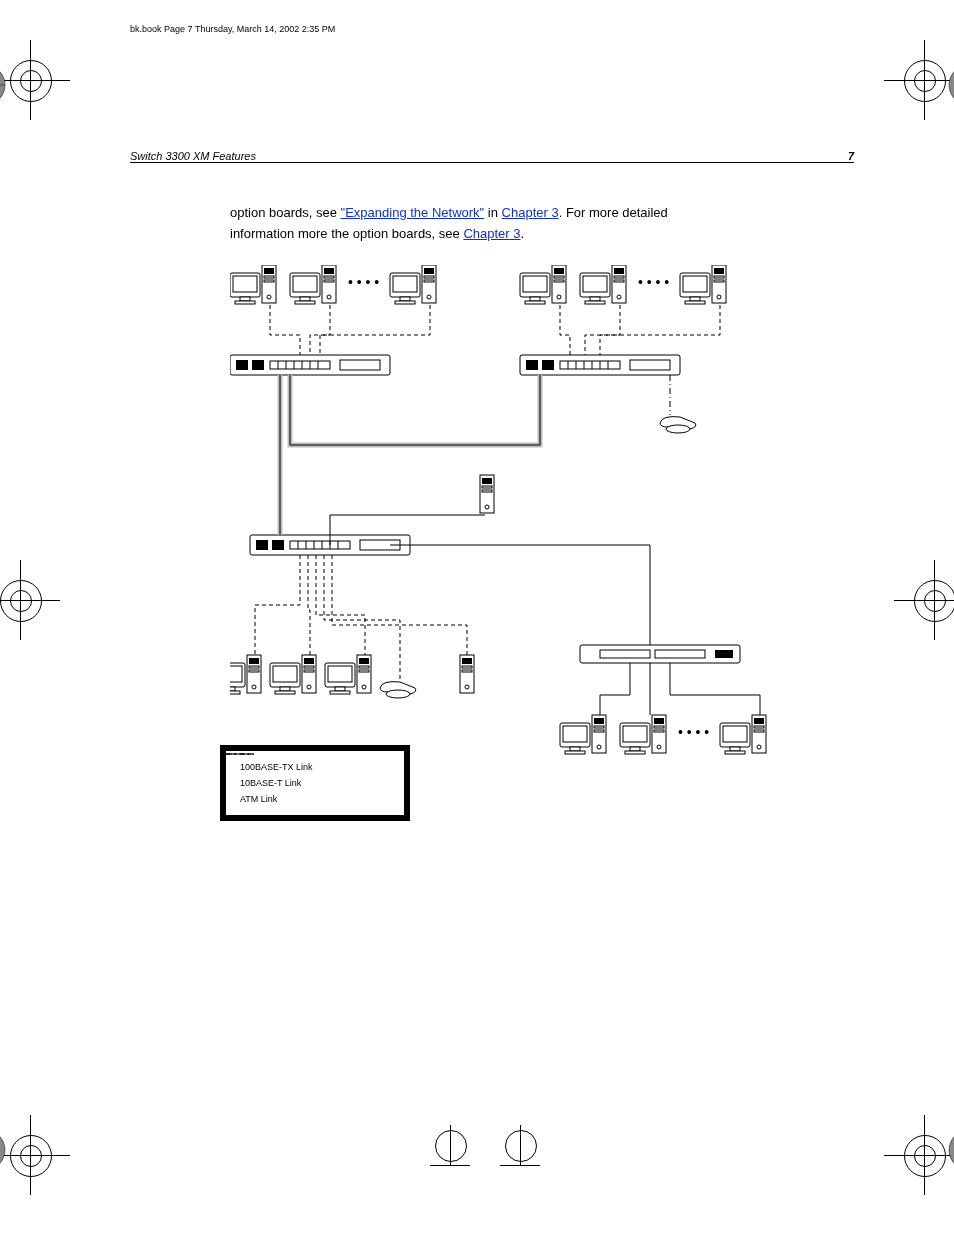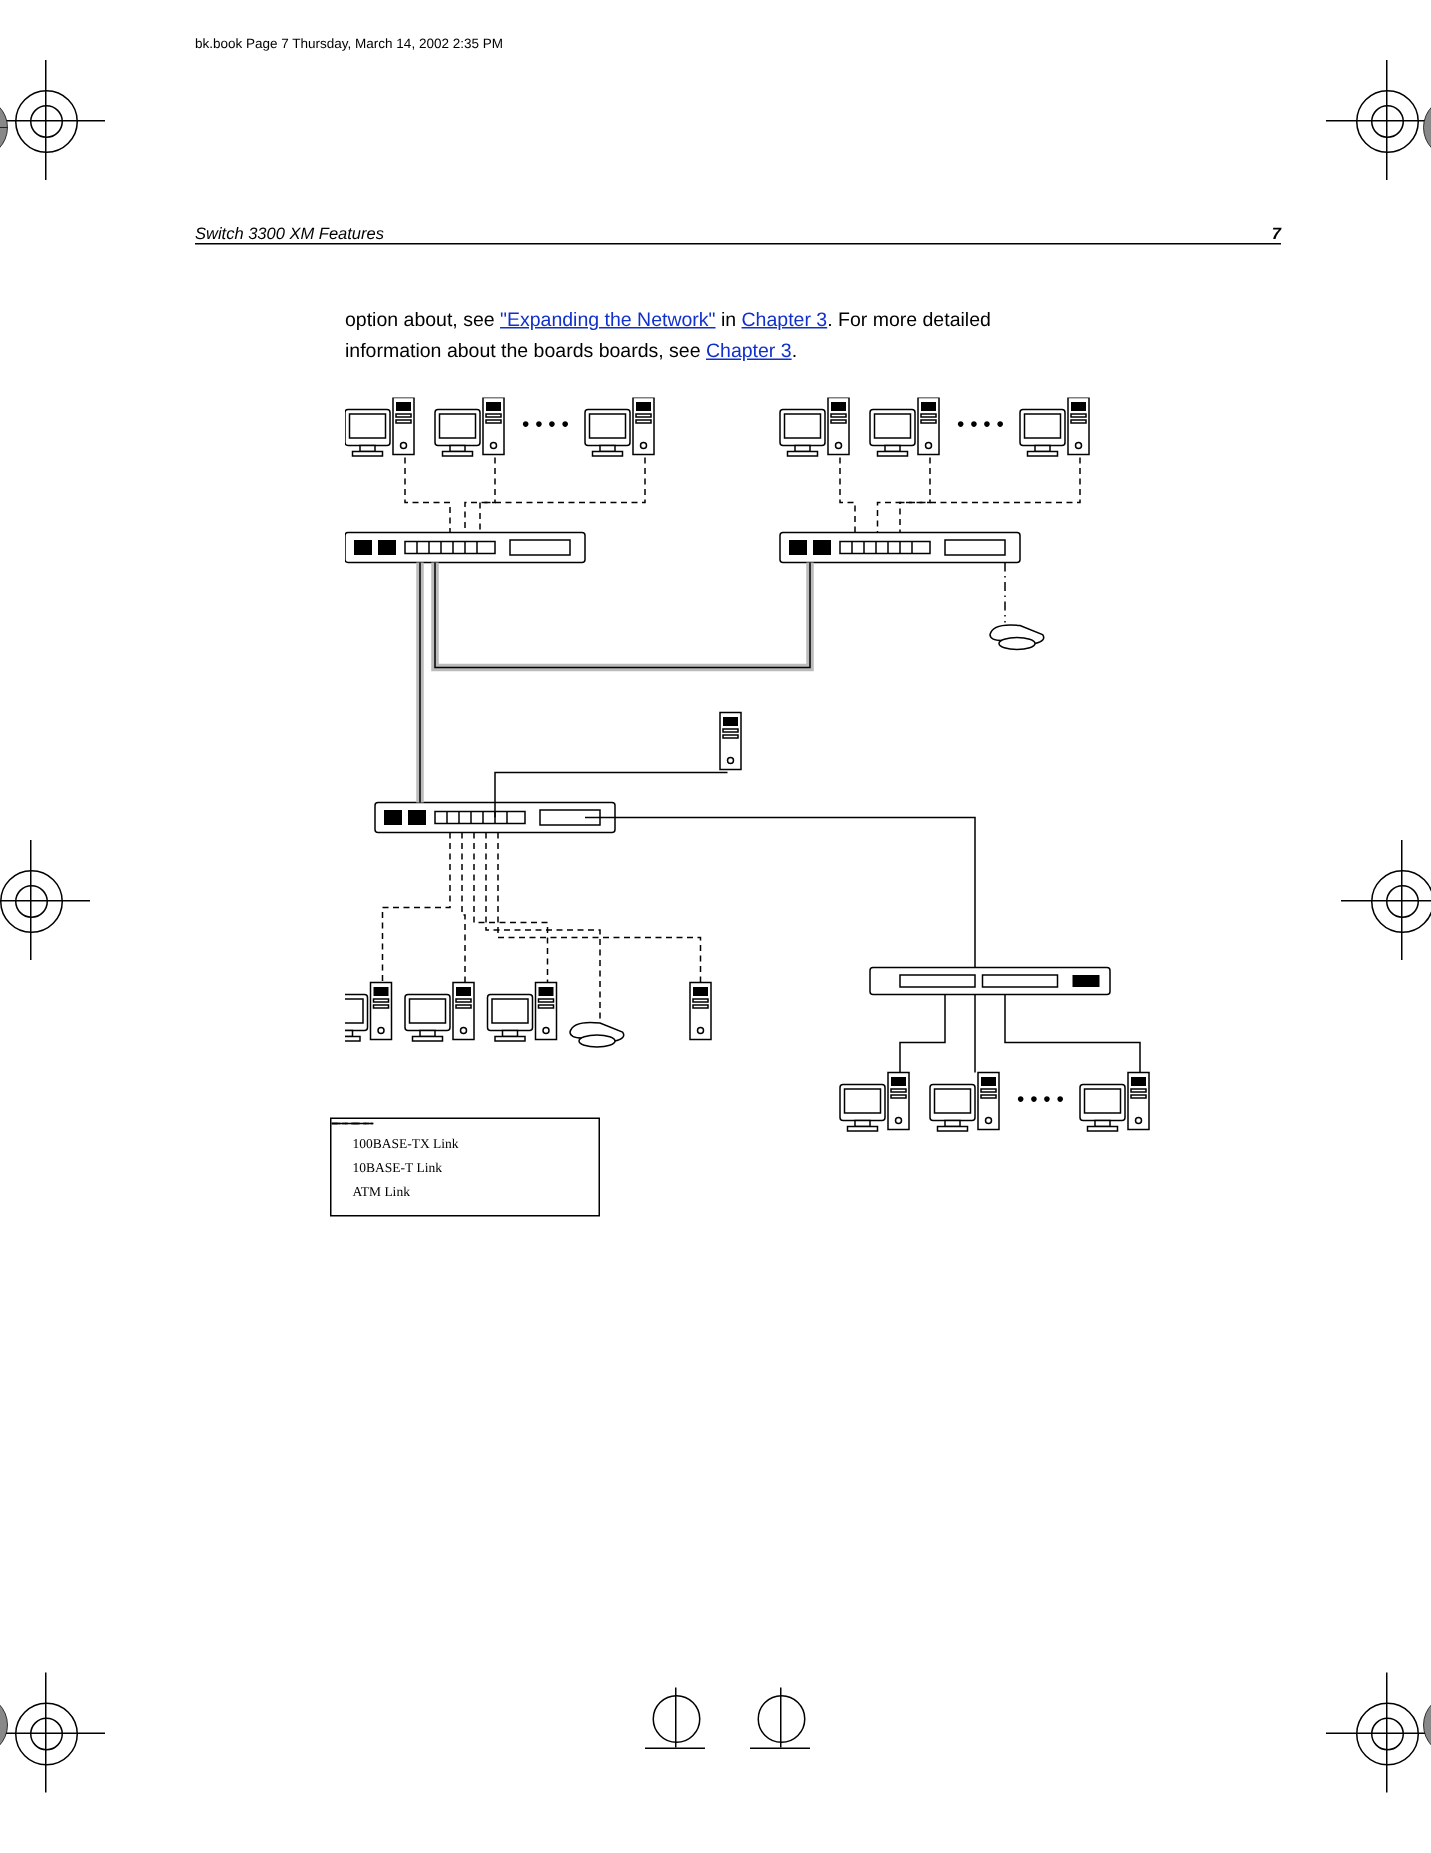--- a/index.html
+++ b/index.html
@@ -21,21 +21,21 @@
   .reg-bot-mid1{bottom:30px;left:430px;}
   .reg-bot-mid2{bottom:30px;left:500px;}
   .content{position:absolute;left:130px;right:100px;top:150px;bottom:130px;}
   .header-line{border-top:1px solid #000;margin-bottom:10px;}
   .header-row{display:flex;justify-content:space-between;font-size:11px;font-style:italic;align-items:center;}
   .body-text{font-size:13px;line-height:1.6;margin-top:40px;margin-left:100px;}
   .body-text .link{color:#1030cc;text-decoration:underline;}
   .figure{position:relative;margin:20px 0 0 100px;height:590px;}
   .figure svg{position:absolute;left:0;top:0;}
   .fig-caption{font-size:11px;font-weight:bold;margin-left:100px;margin-top:4px;}
-  .legend-box{position:absolute;border:1px solid #000000;padding:8px 14px;font-size:9px;line-height:1.8;font-family:Liberation Serif, serif;}
+  .legend-box{position:absolute;border:6px solid #000000;padding:8px 14px;font-size:9px;line-height:1.8;}
 </style>
 </head>
 <body>
 
 <div class="page">
 
   <div class="registration-mark reg-top-left">
     <div class="line-h"></div>
       <div class="line-v"></div>
       <div class="circ c1"></div>
@@ -108,22 +108,22 @@
 
   <div class="content">
 
     <div class="header-row">
       <span>Switch 3300 XM Features</span>
       <span style="font-weight:bold;">7</span>
     </div>
     <div class="header-line"></div>
 
     <div class="body-text">
-      <span>option about, see </span><span class="link">"Expanding the Network"</span><span> in </span><span class="link">Chapter 3</span><span>. For more detailed</span><br>
-      <span>information about the boards boards, see </span><span class="link">Chapter 3</span><span>.</span>
+      <span>option boards, see </span><span class="link">"Expanding the Network"</span><span> in </span><span class="link">Chapter 3</span><span>. For more detailed</span><br>
+      <span>information more the option boards, see </span><span class="link">Chapter 3</span><span>.</span>
     </div>
 
     <div class="figure">
       <svg width="620" height="580" viewBox="0 0 620 580">
         <defs>
           <g id="monitor">
             <rect x="0" y="0" width="30" height="24" rx="2" fill="#fff" stroke="#000"></rect>
             <rect x="3" y="3" width="24" height="16" fill="#fff" stroke="#000"></rect>
             <rect x="10" y="24" width="10" height="4" fill="#fff" stroke="#000"></rect>
             <rect x="5" y="28" width="20" height="3" fill="#fff" stroke="#000"></rect>

